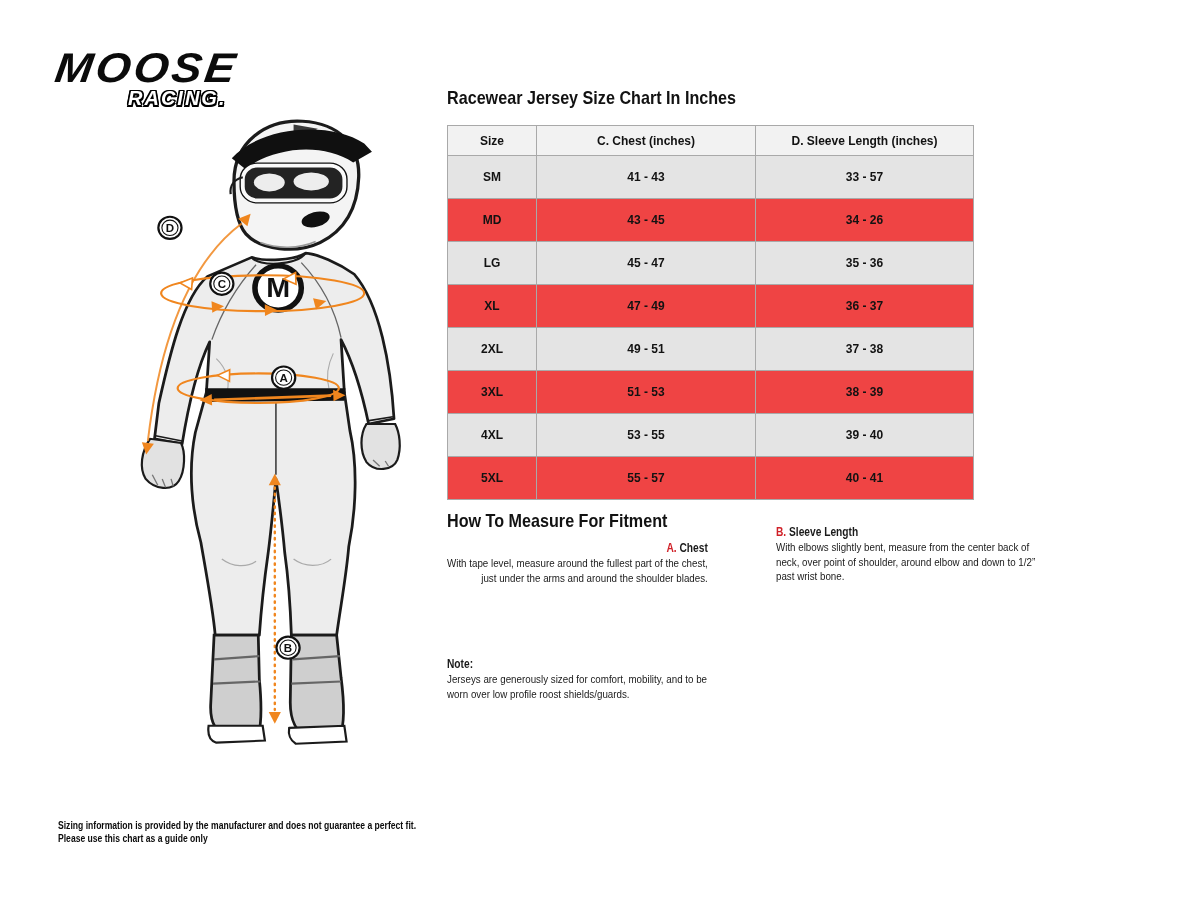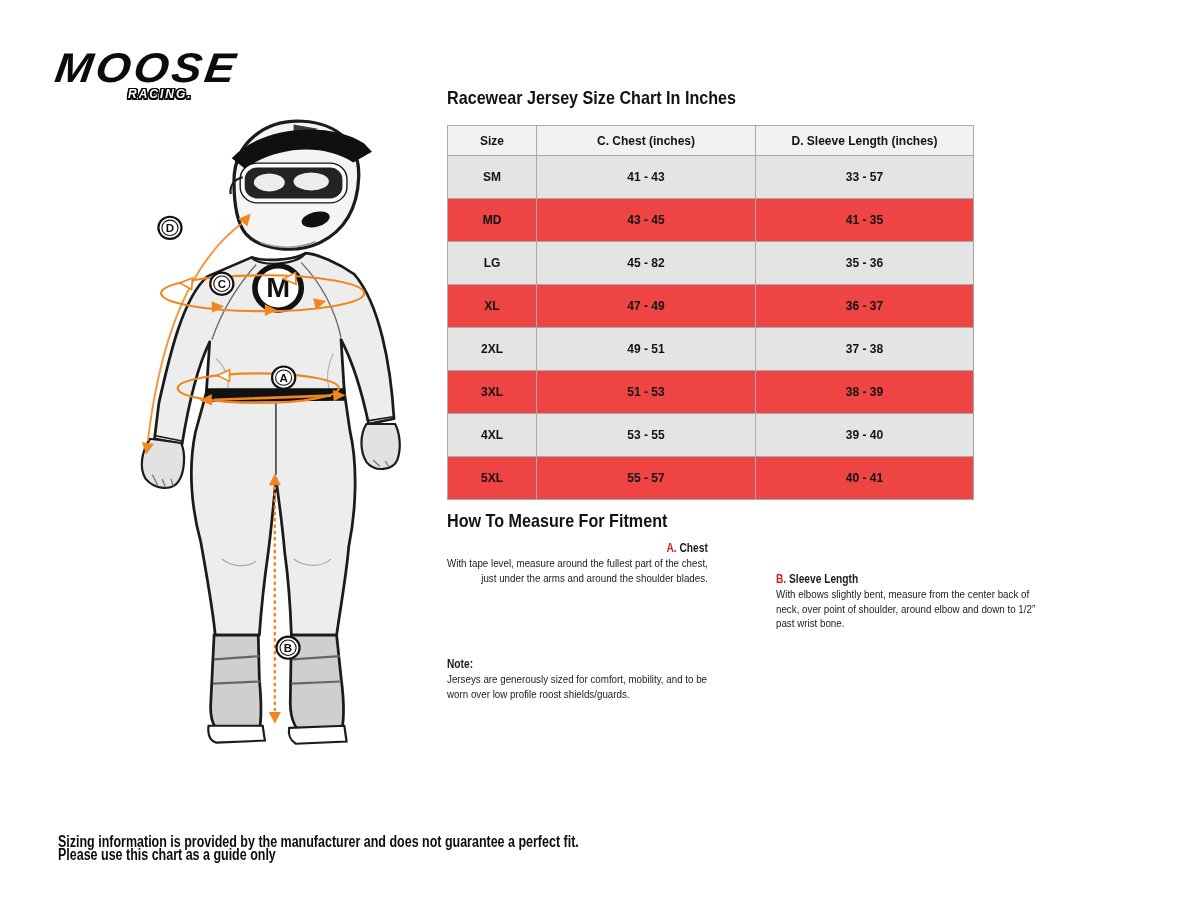--- a/index.html
+++ b/index.html
@@ -3,21 +3,21 @@
 <meta charset="utf-8">
 <style>
   html,body{margin:0;padding:0;background:#fff;}
   body{font-family:"Liberation Sans","DejaVu Sans",sans-serif;color:#111;}
   .page{position:relative;width:1200px;height:900px;background:#fff;overflow:hidden;}
 
   
   .logo{position:absolute;left:58px;top:50px;width:200px;height:60px;}
   .logo-top{font-size:45px;font-weight:900;font-style:italic;letter-spacing:3px;
     color:#0b0b0b;line-height:40px;transform:skewX(-8deg) scaleY(0.92);transform-origin:0 0;white-space:nowrap;}
-  .logo-bottom{position:absolute;left:70px;top:37px;font-size:12px;font-weight:900;font-style:italic;
+  .logo-bottom{position:absolute;left:70px;top:37px;font-size:20px;font-weight:900;font-style:italic;
     letter-spacing:2px;color:#fff;white-space:nowrap;
     text-shadow:-1.5px -1.5px 0 #000,1.5px -1.5px 0 #000,-1.5px 1.5px 0 #000,1.5px 1.5px 0 #000,0 1.5px 0 #000,0 -1.5px 0 #000,1.5px 0 0 #000,-1.5px 0 0 #000;}
 
   
   .figure{position:absolute;left:128px;top:116px;width:287px;height:633px;}
   .figure svg{width:100%;height:100%;}
   svg text{font-family:"Liberation Sans","DejaVu Sans",sans-serif;}
 
   
   .chart-title{position:absolute;left:447px;top:87px;font-size:19px;font-weight:bold;
@@ -29,25 +29,25 @@
   .size-table td{height:42px;background:#ef4444;}
   .size-table tbody tr:nth-child(odd) td{background:#e4e4e4;}
   .col-size{width:88px;} .col-chest{width:218px;} .col-sleeve{width:217px;}
 
   
   .measure-heading{position:absolute;left:447px;top:510px;font-size:19px;font-weight:bold;
     white-space:nowrap;transform:scaleX(0.85);transform-origin:0 0;color:#121212;}
   .cond{white-space:nowrap;transform:scaleX(0.85);transform-origin:0 0;}
   .section{position:absolute;font-size:11.5px;line-height:14.5px;color:#1a1a1a;}
   .section-a{left:447px;top:541px;text-align:right;}
-  .section-b{left:776px;top:572px;}
+  .section-b{left:776px;top:525px;}
   .note{left:447px;top:657px;}
   .sec-title{font-weight:bold;font-size:12px;line-height:15px;}
   .red{color:#d02128;}
-  .footer{position:absolute;left:58px;top:836px;font-size:16px;font-weight:bold;line-height:12.5px;color:#0c0c0c;}
+  .footer{position:absolute;left:58px;top:819px;font-size:11px;font-weight:bold;line-height:12.5px;color:#0c0c0c;}
   .footer div{white-space:nowrap;transform:scaleX(0.78);transform-origin:0 0;}
 </style>
 </head>
 <body>
 
 <div class="page">
 
   <div class="logo">
     <div class="logo-top">MOOSE</div>
     <div class="logo-bottom">RACING.</div>
@@ -169,25 +169,25 @@
     </thead>
     <tbody>
       <tr>
         <td>SM</td>
         <td>41 - 43</td>
         <td>33 - 57</td>
       </tr>
       <tr>
         <td>MD</td>
         <td>43 - 45</td>
-        <td>41 - 35</td>
+        <td>34 - 26</td>
       </tr>
       <tr>
         <td>LG</td>
-        <td>45 - 82</td>
+        <td>45 - 47</td>
         <td>35 - 36</td>
       </tr>
       <tr>
         <td>XL</td>
         <td>47 - 49</td>
         <td>36 - 37</td>
       </tr>
       <tr>
         <td>2XL</td>
         <td>49 - 51</td>

